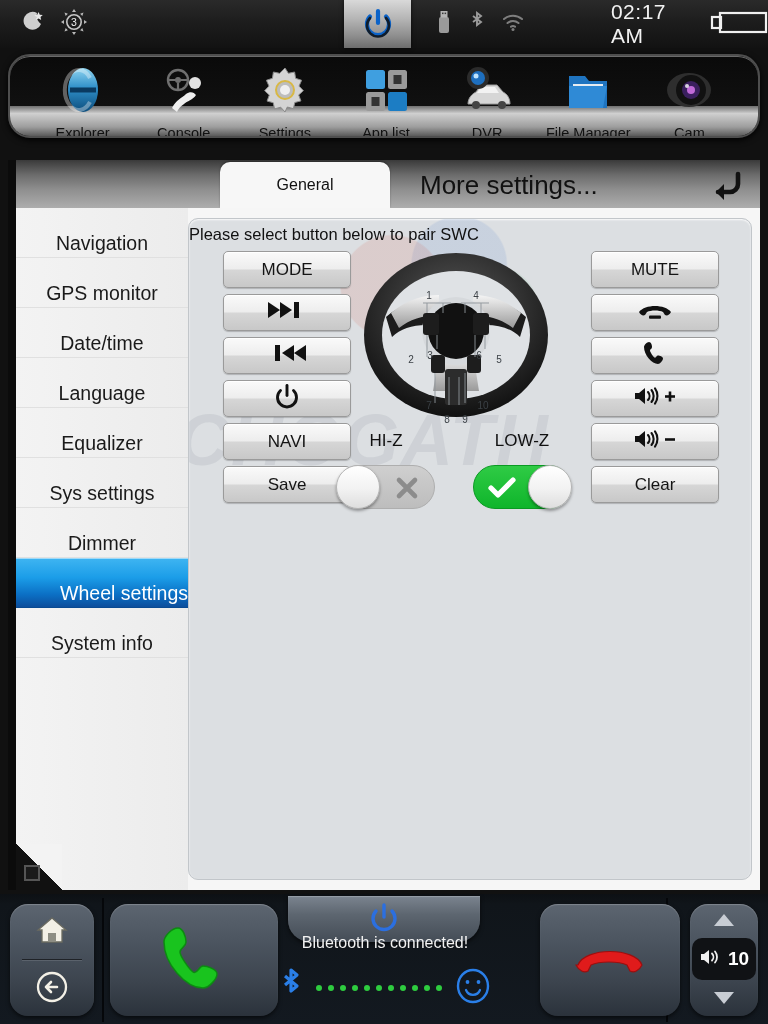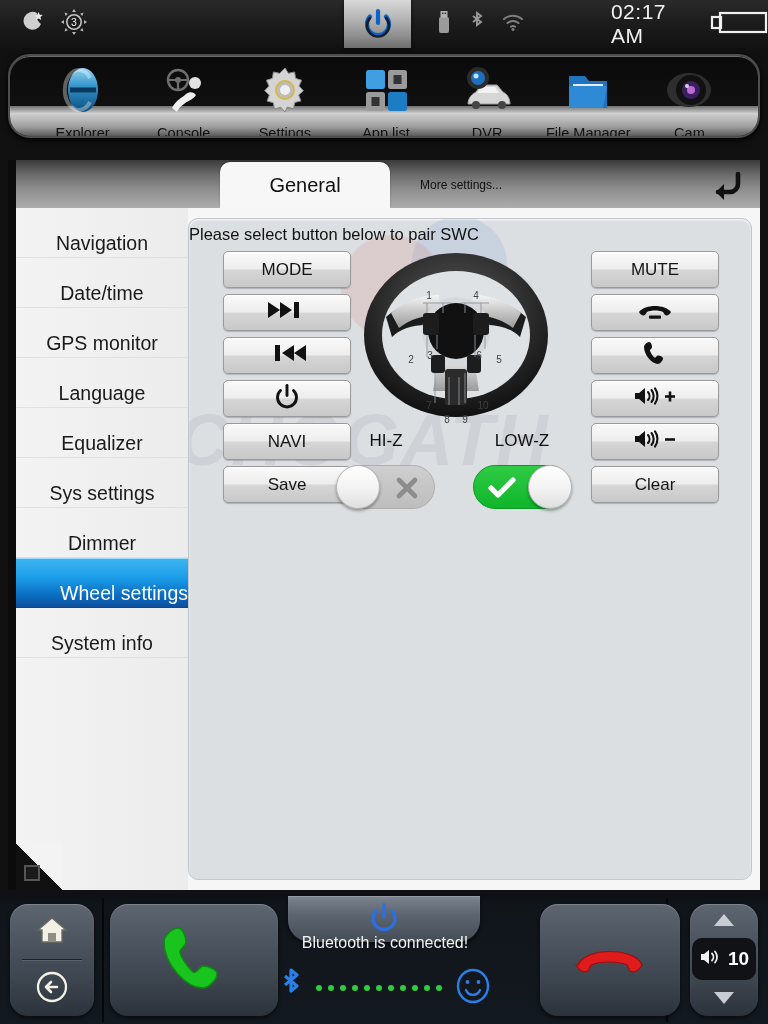--- a/index.html
+++ b/index.html
@@ -56,26 +56,26 @@
     position:absolute; left:8px; top:160px; width:752px; height:730px;
     background:#0b0b0b;
   }
   #tabbar{
     position:absolute; left:8px; top:0; width:744px; height:48px;
     background:linear-gradient(180deg,#3a3a3a 0%,#6d6d6d 32%,#8f8f8f 62%,#adadad 100%);
     display:flex; align-items:flex-end;
   }
   .tab{
     height:46px; line-height:46px; padding:0 30px;
-    font-size:12px; color:#111; text-align:center; cursor:pointer;
+    font-size:26px; color:#111; text-align:center; cursor:pointer;
   }
   .tab.active{
     background:#f7f7f7; border-radius:10px 10px 0 0;
     box-shadow:0 -1px 2px rgba(0,0,0,.3);
-    min-width:170px; font-size:20px;text-align:center;
+    min-width:170px; font-size:16px;text-align:center;
   }
   .tab-spacer{ flex:1; }
   .tab-back{ width:66px; height:46px; display:flex; align-items:center; justify-content:center; }
 
   #body{
     position:absolute; left:8px; top:48px; width:744px; height:682px;
     background:#f6f6f6;
   }
   #sidebar{
     position:absolute; left:0; top:0; width:172px; height:682px;
@@ -398,22 +398,22 @@
           <path d="M32 6v10a8 8 0 0 1-8 8H12" fill="none" stroke="#111" stroke-width="4.6" stroke-linecap="round"></path>
           <path d="M18 16l-8 8 8 8z" fill="#111"></path>
         </svg>
       </div>
     </div>
 
     <div id="body">
 
       <div id="sidebar">
         <div class="side-item">Navigation</div>
+        <div class="side-item">GPS monitor</div>
         <div class="side-item">Date/time</div>
-        <div class="side-item">GPS monitor</div>
         <div class="side-item">Language</div>
         <div class="side-item">Equalizer</div>
         <div class="side-item">Sys settings</div>
         <div class="side-item">Dimmer</div>
         <div class="side-item active">Wheel settings</div>
         <div class="side-item">System info</div>
         <div class="corner-cut"></div>
         <div class="corner-sq"></div>
       </div>
 

